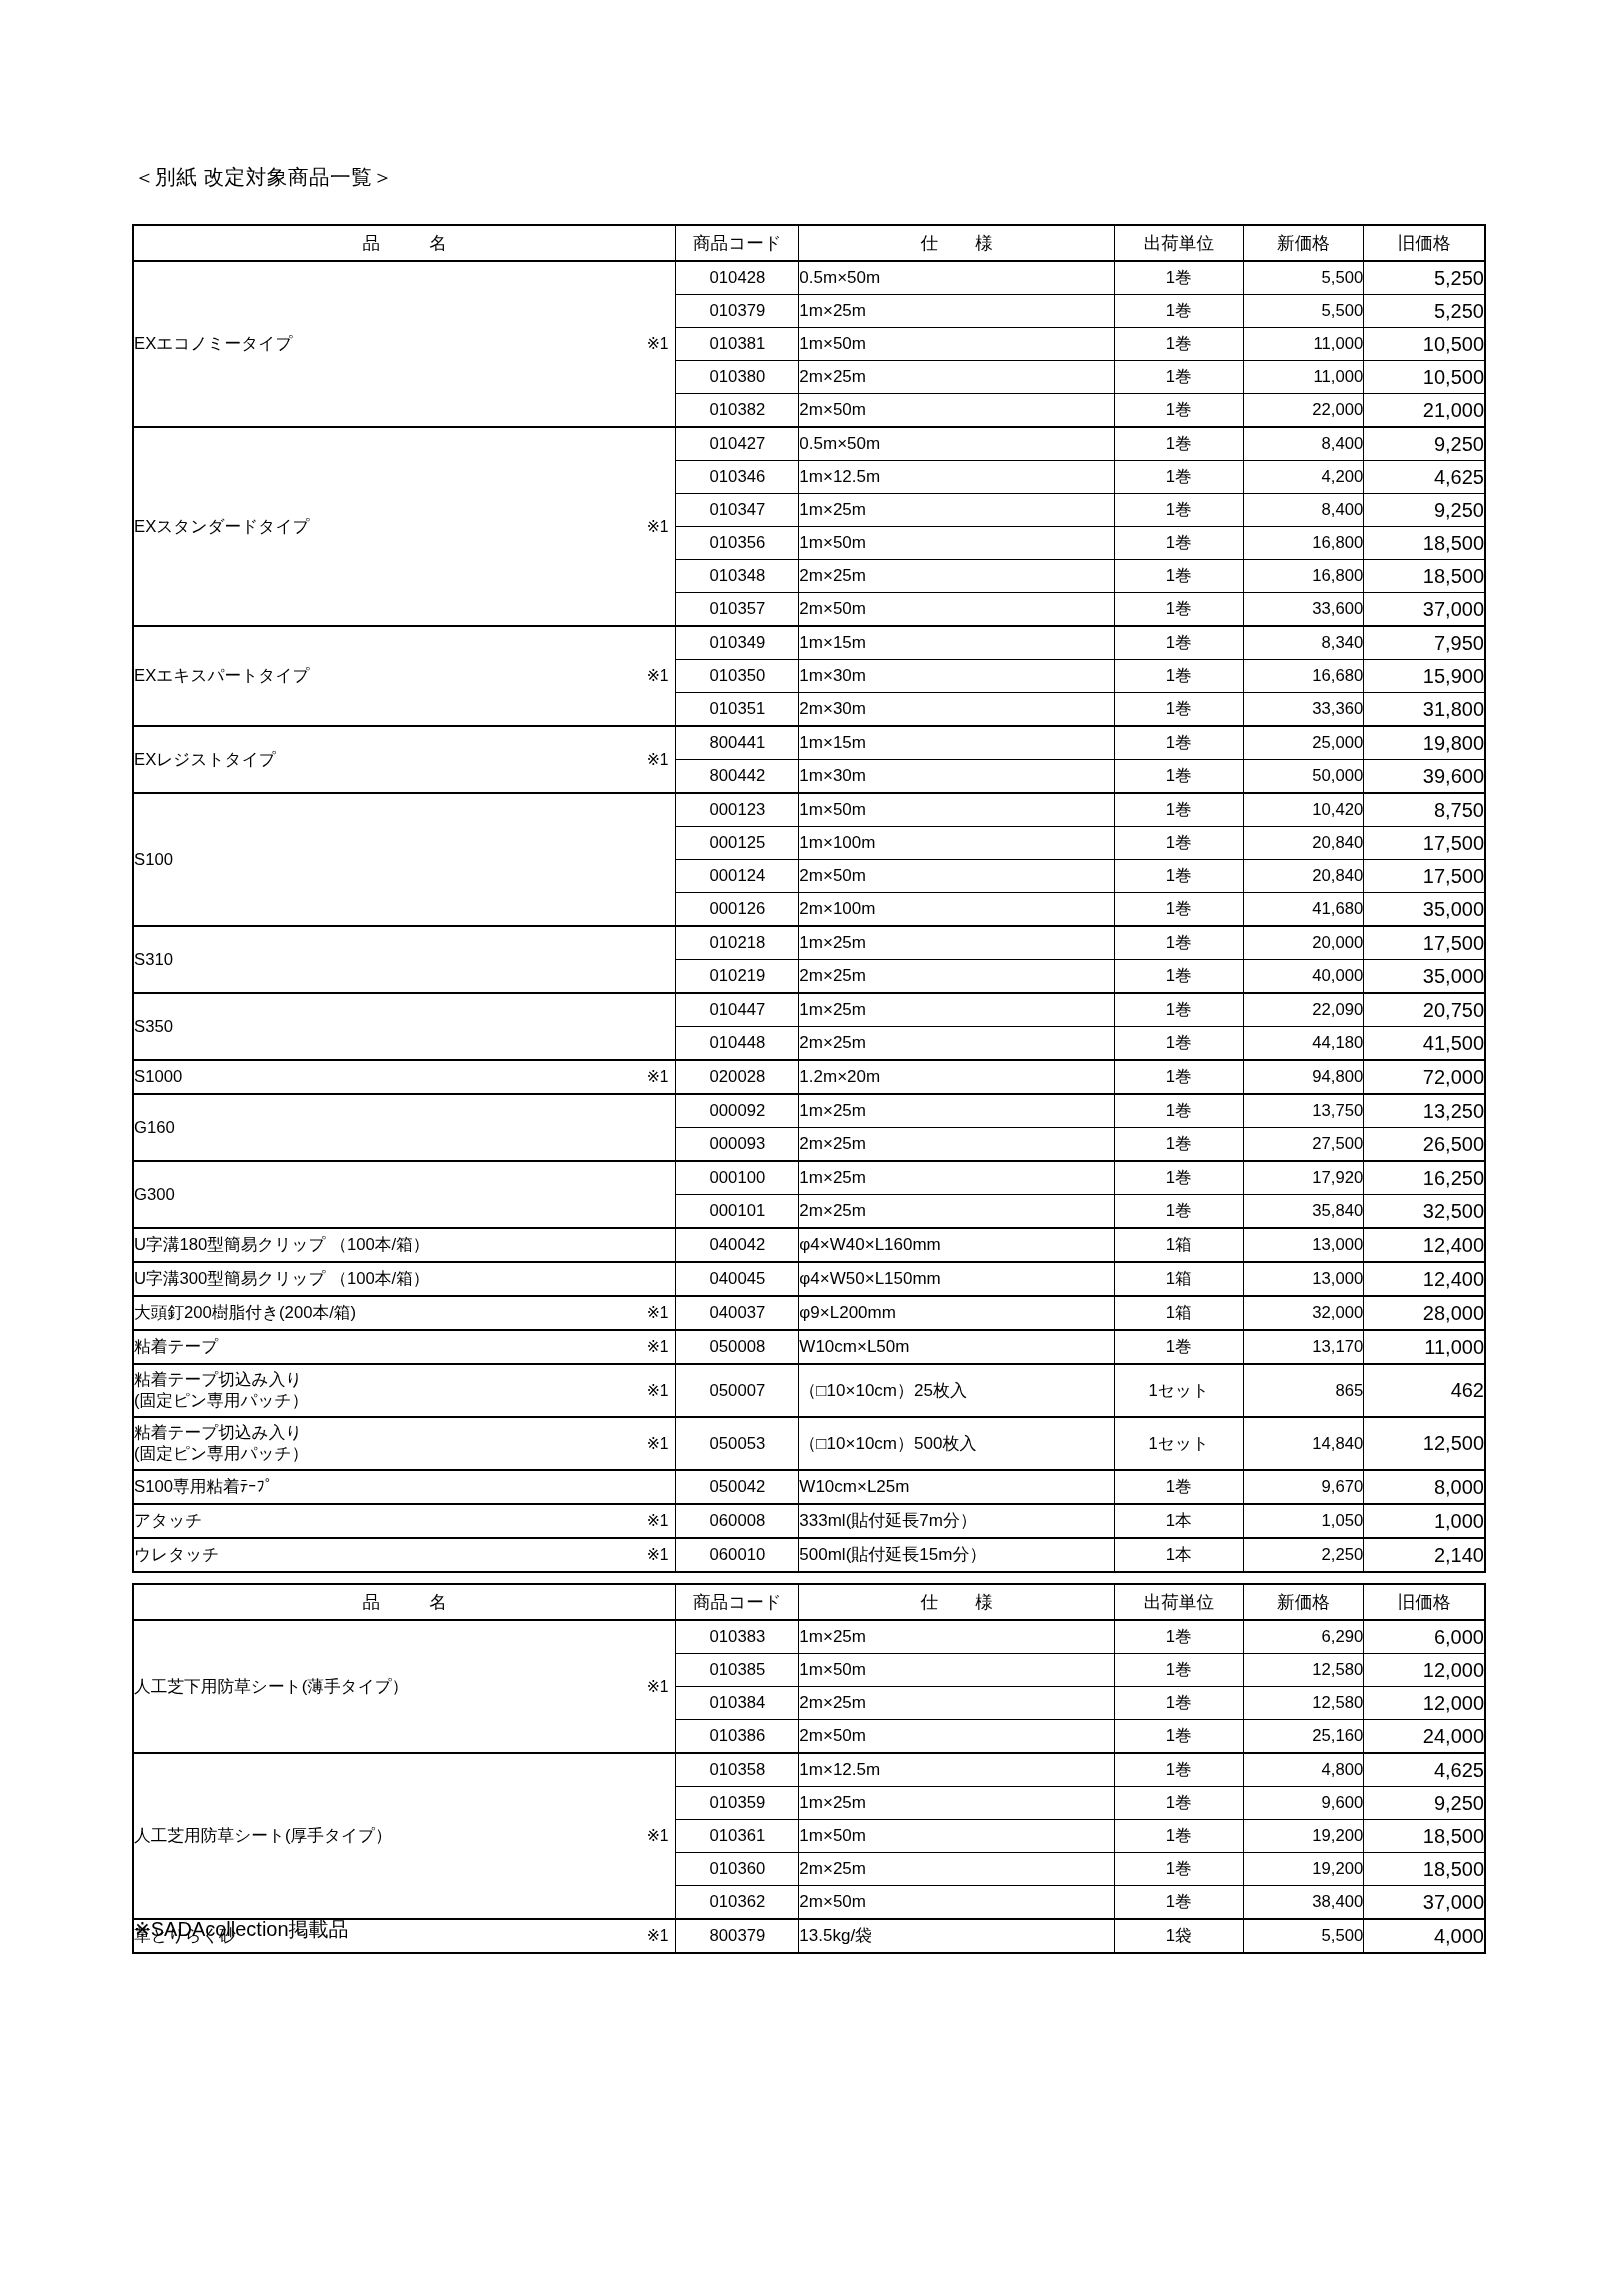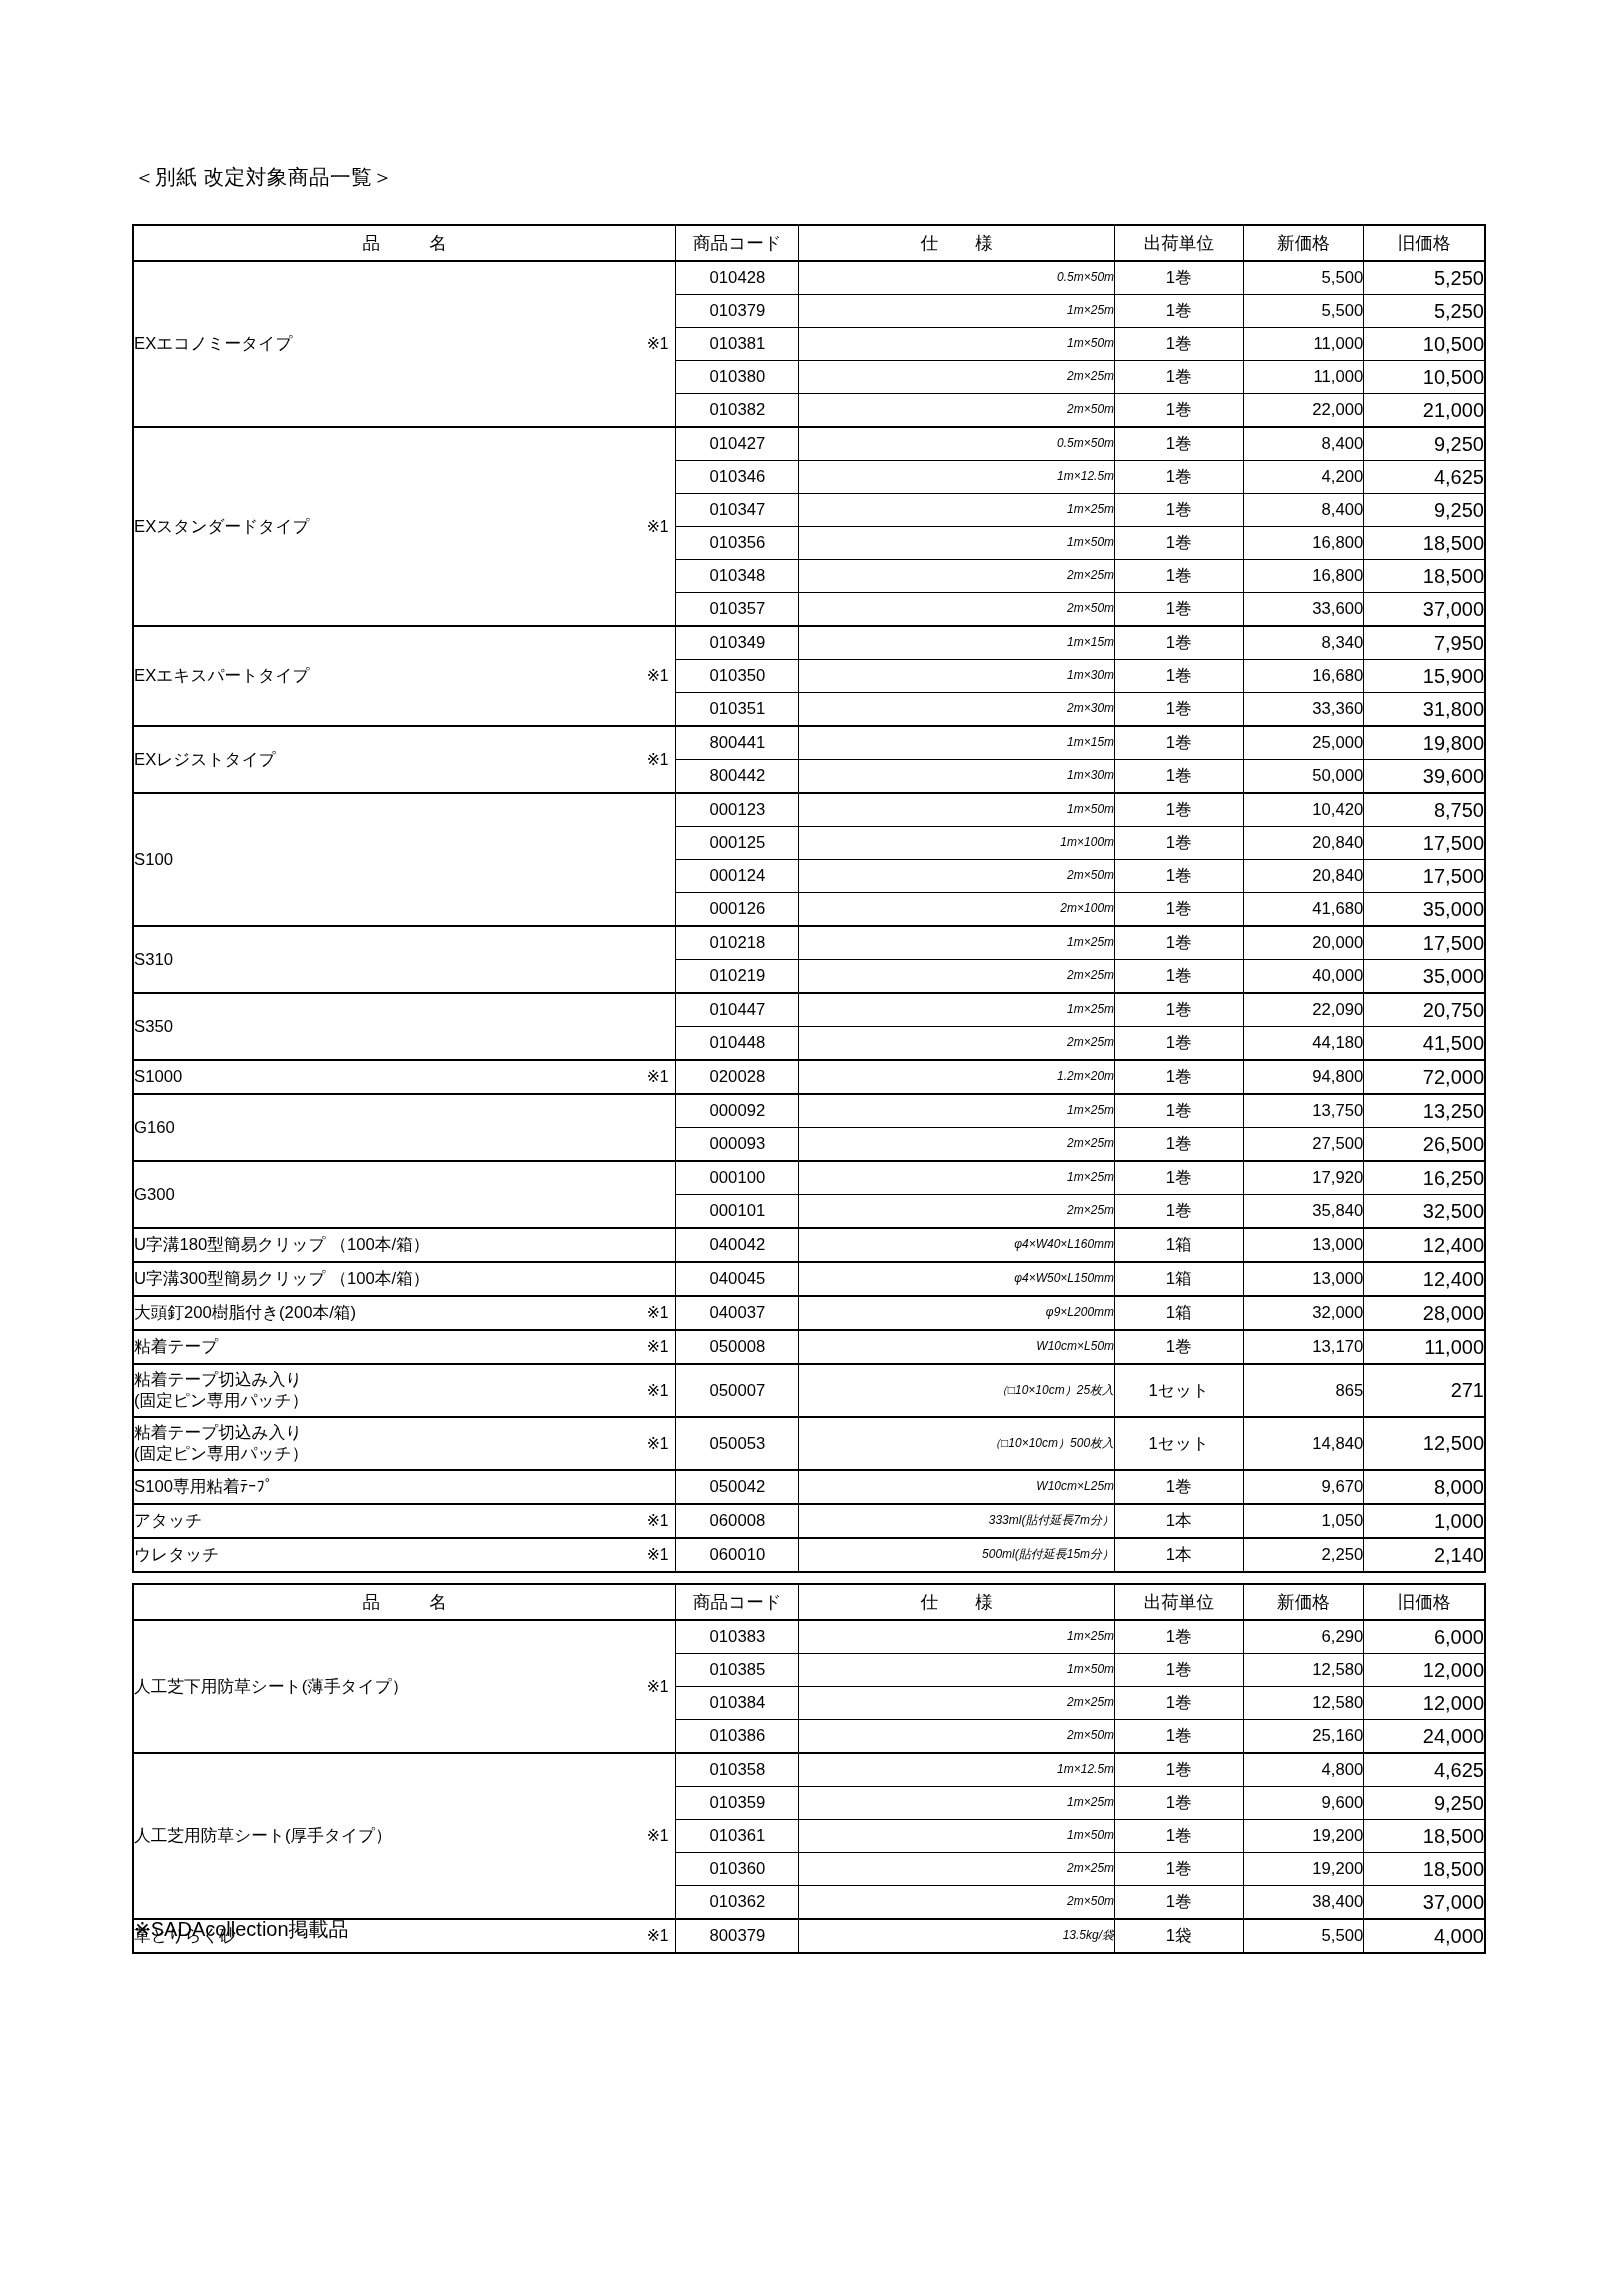--- a/index.html
+++ b/index.html
@@ -77,21 +77,21 @@
   td.name-cell .nm { display: inline-block; }
   td.name-cell .note {
     position: absolute;
     right: 6.9px;
     top: 50%;
     transform: translateY(-50%);
     font-size: 15.7px;
   }
 
   td.code-cell { text-align: center; font-size: 16.7px; height: 32px; }
-  td.spec-cell { text-align: right; font-size: 12px; font-style: italic; }
+  td.spec-cell { text-align: left; font-size: 17px; }
   td.unit-cell { text-align: center; font-size: 16.7px; border-left: 2.9px solid #000000;}
   td.newp-cell { text-align: right; padding-right: 6.9px; font-size: 16.7px; }
   td.oldp-cell { text-align: right; padding-right: 6.9px; font-size: 20px; }
 
   tr.group-start td { border-top: 2.9px solid #000000; }
 
   .footnote {
     position: absolute;
     left: 134px;
     top: 1916px;
@@ -363,21 +363,21 @@
           <td class="unit-cell">1巻</td>
           <td class="newp-cell">13,170</td>
           <td class="oldp-cell">11,000</td>
         </tr>
         <tr class="group-start">
           <td class="name-cell" rowspan="1"><span class="nm two-line-txt">粘着テープ切込み入り<br>(固定ピン専用パッチ）</span><span class="note">※1</span></td>
           <td class="code-cell" style="height: 51px;">050007</td>
           <td class="spec-cell" style="height: 51px;">（□10×10cm）25枚入</td>
           <td class="unit-cell" style="height: 51px;">1セット</td>
           <td class="newp-cell" style="height: 51px;">865</td>
-          <td class="oldp-cell" style="height: 51px;">271</td>
+          <td class="oldp-cell" style="height: 51px;">462</td>
         </tr>
         <tr class="group-start">
           <td class="name-cell" rowspan="1"><span class="nm two-line-txt">粘着テープ切込み入り<br>(固定ピン専用パッチ）</span><span class="note">※1</span></td>
           <td class="code-cell" style="height: 51px;">050053</td>
           <td class="spec-cell" style="height: 51px;">（□10×10cm）500枚入</td>
           <td class="unit-cell" style="height: 51px;">1セット</td>
           <td class="newp-cell" style="height: 51px;">14,840</td>
           <td class="oldp-cell" style="height: 51px;">12,500</td>
         </tr>
         <tr class="group-start">

